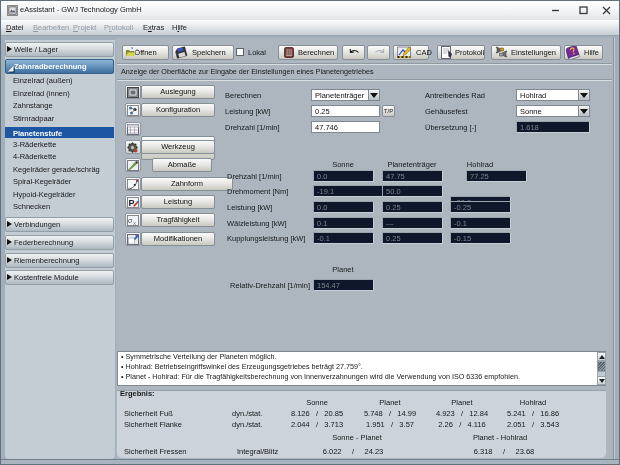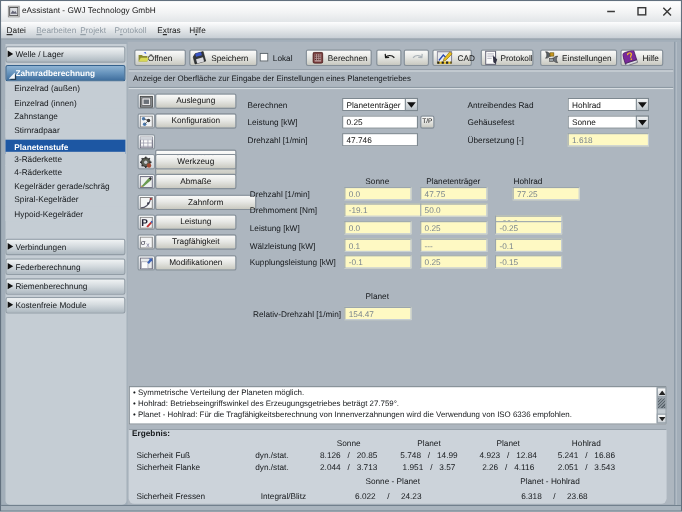--- a/index.html
+++ b/index.html
@@ -19,21 +19,21 @@
 .acc .tri{display:inline-block;width:0;height:0;border-left:5px solid #111;border-top:3.5px solid transparent;border-bottom:3.5px solid transparent;margin-right:2px;}
 #acc-zahn{position:absolute;left:0;width:109px;height:15px;background:linear-gradient(180deg,#8fb4d4 0%,#6693bc 50%,#406f9e 100%);border:1px solid #34618c;border-radius:2px;line-height:14px;padding-left:6px;font-weight:bold;color:#fff;top:19px;}
 .sub{position:absolute;left:0;width:109px;height:13px;line-height:13px;padding-left:8px;color:#15181b;background:#c5cdd4;}
 .sel{background:#1d57a3;color:#fff;font-weight:bold;}
 
 #content{position:absolute;left:116px;top:38px;width:497px;height:421px;background:#adb6bf;}
 .btn{position:absolute;height:15px;background:linear-gradient(180deg,#fbfbfa 0%,#e7e8e5 45%,#c9c9c0 100%);border:1px solid #858f98;border-radius:2px;font-size:7.5px;color:#111;text-align:center;}
 .groove{position:absolute;height:2px;border-top:1px solid #8d99a3;border-bottom:1px solid #d7dde1;}
 .lbl{position:absolute;font-size:7.5px;color:#15181b;white-space:nowrap;}
 .inp{position:absolute;background:#fff;border:1px solid #7d8890;font-size:7.5px;color:#111;line-height:10px;padding:1px 0 0 3px;white-space:nowrap;}
-.dis{background:#fef9c3;border:1px solid #9aa5ad;border-right-color:#c5ced4;border-bottom-color:#c5ced4;color:#79848c;}
+.dis{background:#0f172a;border:1px solid #9aa5ad;border-right-color:#c5ced4;border-bottom-color:#c5ced4;color:#79848c;}
 .combo-btn{position:absolute;width:12px;background:linear-gradient(180deg,#f2f4f5,#b9c1c7);border:1px solid #7d8890;}
 .combo-btn:after{content:"";position:absolute;left:1px;top:3px;width:0;height:0;border-top:5px solid #111;border-left:4px solid transparent;border-right:4px solid transparent;}
 .ibtn{position:absolute;left:8px;width:16px;height:14px;background:linear-gradient(180deg,#fafbfb,#cdd2d7);border:1px solid #8d97a0;border-radius:2px;}
 .hdr{position:absolute;font-size:7.5px;color:#15181b;text-align:center;white-space:nowrap;}
 </style></head>
 <body>
 <div id="frame"></div>
 <div id="titlebar">
   <svg class="ab" style="left:6px;top:4px" width="11" height="11" viewBox="0 0 11 11">
       <rect x="0.5" y="0.5" width="10" height="10" fill="#fdfdfd" stroke="#888"></rect>
@@ -69,20 +69,21 @@
   <div class="sub" style="top:34px">Einzelrad (außen)</div>
   <div class="sub" style="top:47px">Einzelrad (innen)</div>
   <div class="sub" style="top:59px">Zahnstange</div>
   <div class="sub" style="top:72px">Stirnradpaar</div>
   <div class="sub sel" style="top:86.5px;height:13.5px;line-height:13.5px">Planetenstufe</div>
   <div class="sub" style="top:98px">3-Räderkette</div>
   <div class="sub" style="top:110px">4-Räderkette</div>
   <div class="sub" style="top:123px">Kegelräder gerade/schräg</div>
   <div class="sub" style="top:135px">Spiral-Kegelräder</div>
   <div class="sub" style="top:148px">Hypoid-Kegelräder</div>
+  <div class="sub" style="top:160px">Schnecken</div>
   <div class="acc" style="top:195px"><span class="tri"></span>Federberechnung</div>
   <div class="acc" style="top:177px"><span class="tri"></span>Verbindungen</div>
   <div class="acc" style="top:213px"><span class="tri"></span>Riemenberechnung</div>
   <div class="acc" style="top:230px"><span class="tri"></span>Kostenfreie Module</div>
 </div>
 
 <div id="content"></div>
 <div class="ab" style="left:1px;top:459px;width:618px;height:5px;background:#a9b4be;border-top:1px solid #71808d"></div>
 <div class="ab" style="left:613px;top:38px;width:6px;height:421px;background:#a3aeb9;border-left:1px solid #8795a2;box-shadow:inset 1px 0 0 #c2cad2"></div>
 
@@ -209,21 +210,21 @@
   </div>
 <div class="btn" style="left:141px;top:140px;width:74px;height:14px;line-height:12px">Werkzeug</div>
 <div class="ibtn" style="left:125px;top:158px">
     <svg width="12" height="11" viewBox="0 0 12 11" style="position:absolute;left:1px;top:1px">
       <rect x="0.5" y="0.5" width="11" height="10" fill="#eef0f0" stroke="#778"></rect>
       <path d="M1 10 L8 2 L10 4 L3 10 Z" fill="#6a9a50"></path>
       <path d="M8 2 L10 1 L11 2.5 L10 4 Z" fill="#333"></path>
       <path d="M1 10 L3 10 L1.5 8.5 Z" fill="#c8a060"></path>
     </svg>
   </div>
-<div class="btn" style="left:141px;top:158px;width:74px;height:14px;line-height:12px">Abmaße</div>
+<div class="btn" style="left:152px;top:158px;width:60px;height:14px;line-height:12px">Abmaße</div>
 <div class="ibtn" style="left:125px;top:177px">
     <svg width="12" height="11" viewBox="0 0 12 11" style="position:absolute;left:1px;top:1px">
       <rect x="0.5" y="0.5" width="11" height="10" fill="#f6f7f7" stroke="#888"></rect>
       <path d="M1 10 C5 10 9 7 10 1.5" stroke="#556" stroke-width="1" fill="none"></path>
       <rect x="9.2" y="1" width="1.8" height="1.8" fill="#a03030"></rect>
       <rect x="6.8" y="5" width="1.8" height="1.8" fill="#334"></rect>
     </svg>
   </div>
 <div class="btn" style="left:141px;top:177px;width:92px;height:14px;line-height:12px">Zahnform</div>
 <div class="ibtn" style="left:125px;top:195px">

